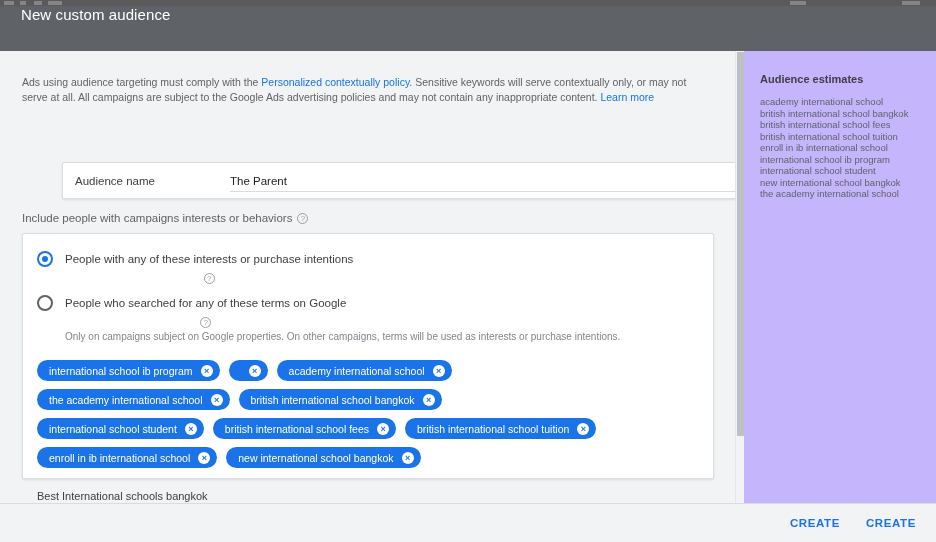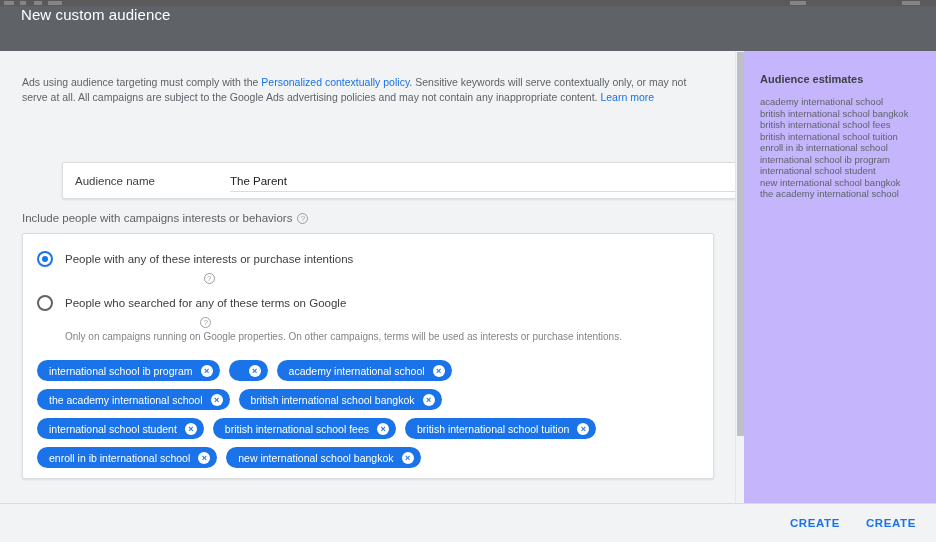--- a/index.html
+++ b/index.html
@@ -355,21 +355,21 @@
           </span>
         </div>
 
         <div class="radio-row" style="margin-top:10px;">
           <span class="radio"></span>
           <span class="radio-text">
             <span>People who searched for any of these terms on Google</span>
             <span class="help-icon">?</span>
           </span>
         </div>
-        <div class="radio-sub">Only on campaigns running on Google properties. On other campaigns, terms will be used as interests or purchase intentions.</div>
+        <div class="radio-sub">Only on campaigns subject on Google properties. On other campaigns, terms will be used as interests or purchase intentions.</div>
 
         <div class="chips" id="chips-container">
             <span class="chip">
               <span>international school ib program</span>
               <span class="chip-x">×</span>
             </span>
             <span class="chip">
               <span class="chip-x">×</span>
             </span>
             <span class="chip">
@@ -399,20 +399,24 @@
             <span class="chip">
               <span>enroll in ib international school</span>
               <span class="chip-x">×</span>
             </span>
             <span class="chip">
               <span>new international school bangkok</span>
               <span class="chip-x">×</span>
             </span>
           </div>
 
+        <div class="keyword-input-wrap">
+          <span class="keyword-input-text">Best International schools bangkok</span>
+          
+        </div>
 
       </div>
 
       <div class="scroll-track">
         <div class="scroll-thumb"></div>
       </div>
 
     </div>
 
     <div class="right-pane">

